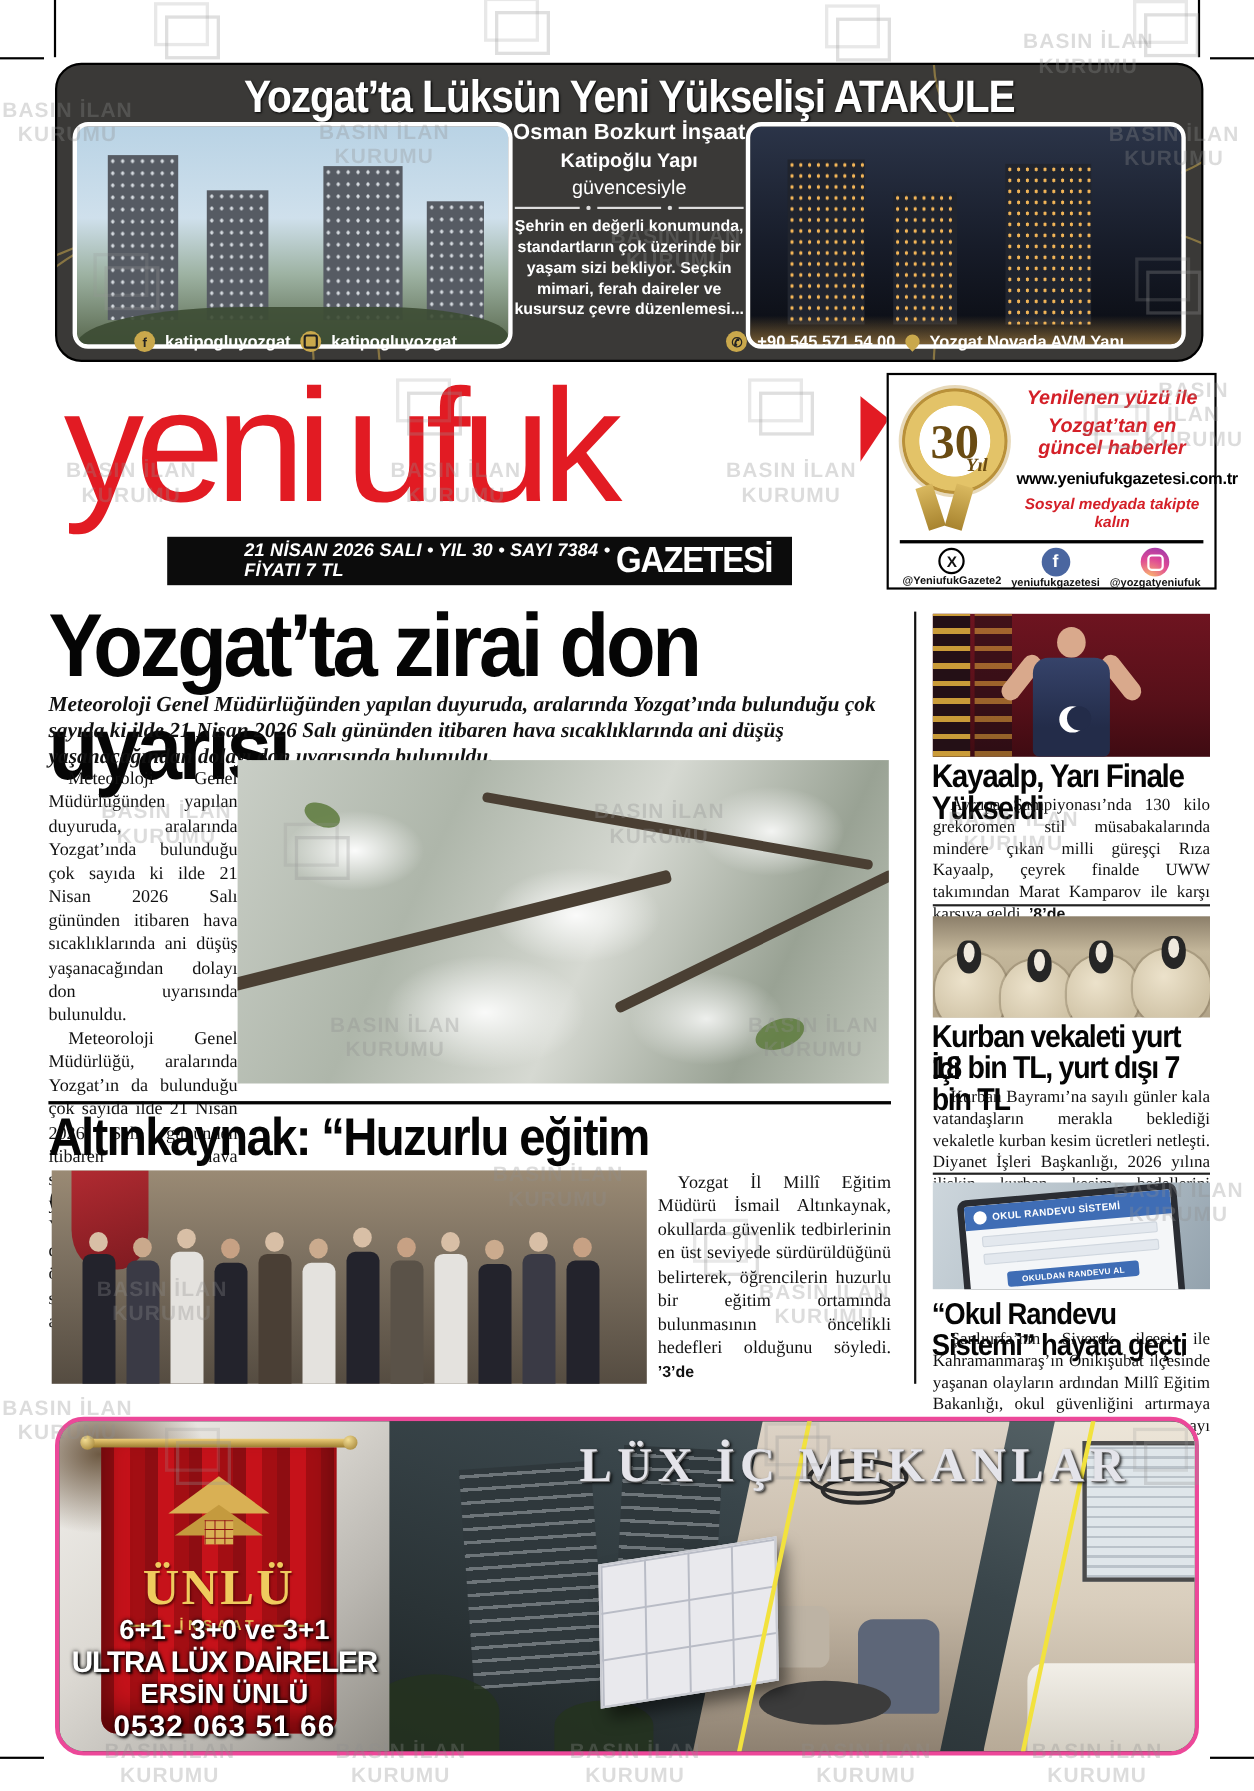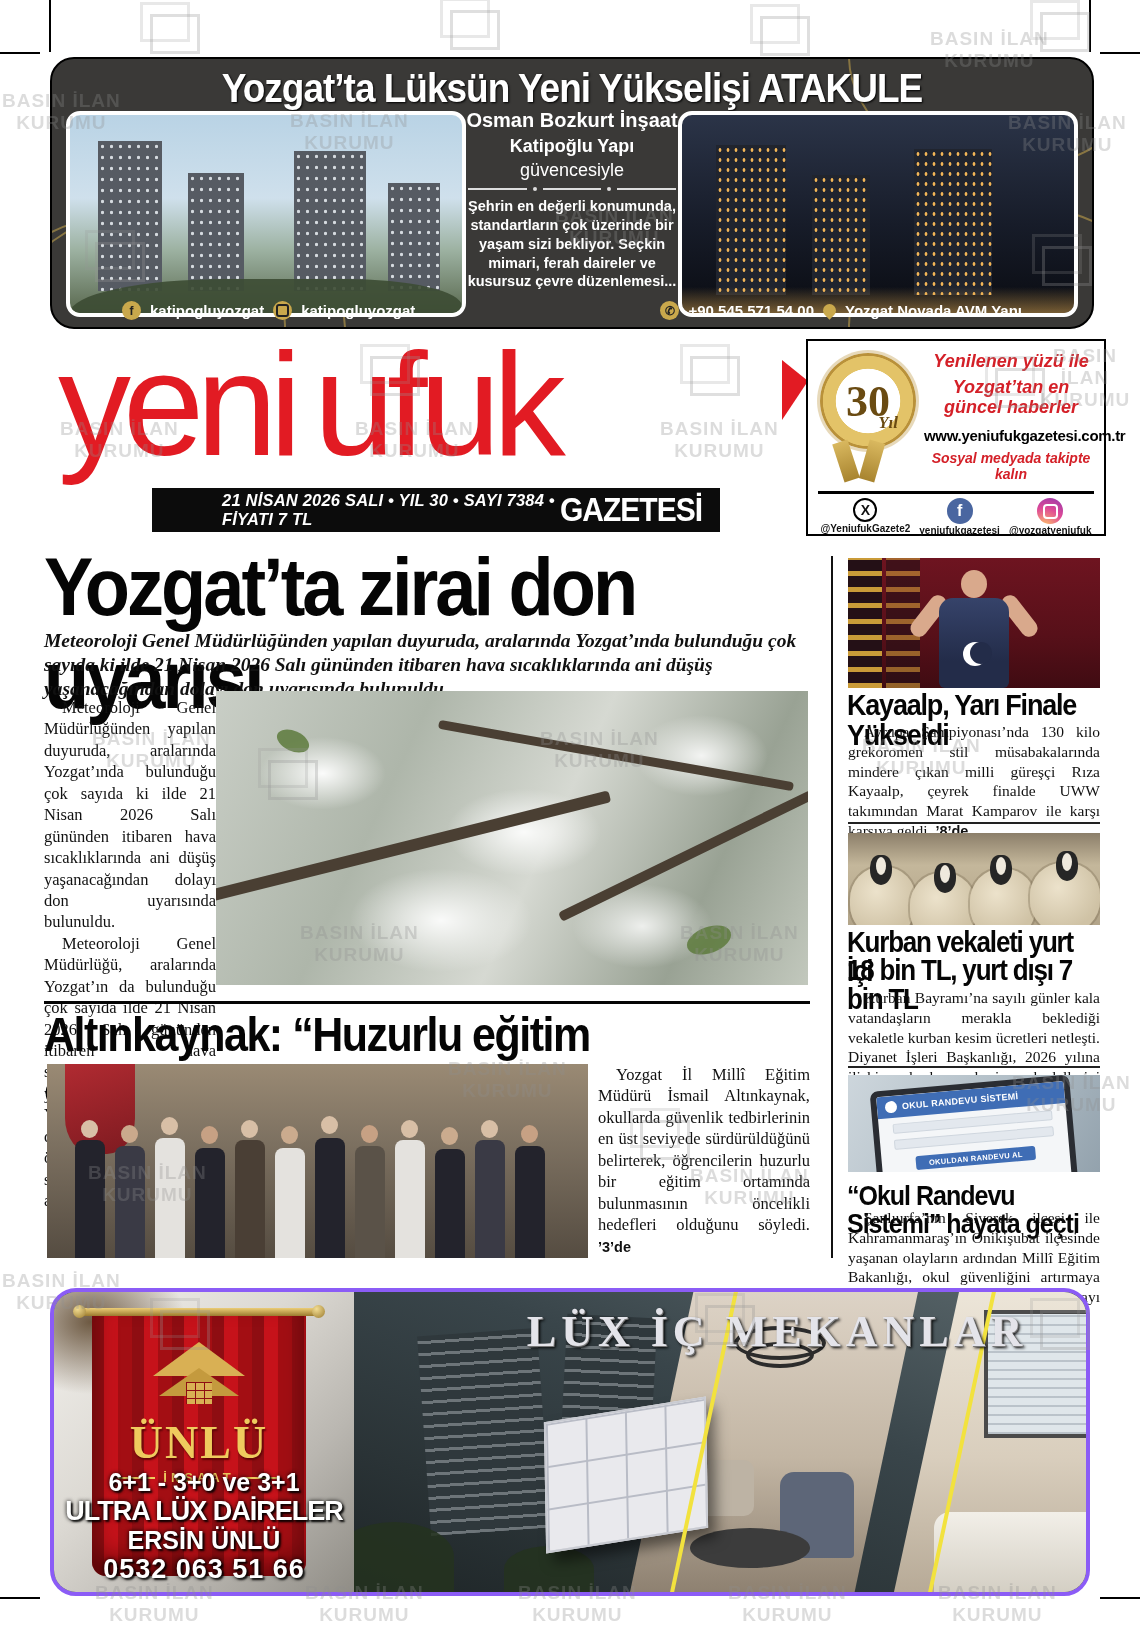--- a/index.html
+++ b/index.html
@@ -141,21 +141,21 @@
   #laptop{position:absolute;left:26px;top:8px;width:200px;height:110px;background:#2a2d33;border-radius:8px;
     transform:rotate(-5deg);padding:6px;box-sizing:border-box;}
   #lp-screen{width:100%;height:100%;background:#f4f6f8;border-radius:3px;overflow:hidden;position:relative;}
   #lp-bar{height:22px;background:#3f6db5;display:flex;align-items:center;gap:5px;padding:0 8px;}
   #lp-logo{width:12px;height:12px;border-radius:50%;background:#fff;flex:none;}
   #lp-title{color:#fff;font-size:9px;font-weight:bold;letter-spacing:.3px;}
   .lp-field{height:8px;background:#e3e8ee;border:1px solid #cfd6de;border-radius:2px;margin:6px 14px 0;}
   #lp-btn{margin:8px auto 0;width:120px;height:14px;background:#3f6db5;border-radius:3px;color:#fff;
     font-size:7.5px;font-weight:bold;display:flex;align-items:center;justify-content:center;letter-spacing:.3px;}
   
-  #bottom-ad{position:absolute;left:50px;top:1288px;width:1040px;height:308px;border:4px solid #8b5cf6;
+  #bottom-ad{position:absolute;left:50px;top:1288px;width:1040px;height:308px;border:4px solid #ec4899;
     border-radius:26px;overflow:hidden;background:#2c3538;box-sizing:border-box;z-index:10;}
   #ba-left{position:absolute;left:0;top:0;bottom:0;width:300px;
     background:radial-gradient(160px 120px at 12% 10%,#6e5a43,transparent 60%),
                linear-gradient(135deg,#f2f0ec 0%,#dcd9d3 40%,#bab7b1 70%,#908d86 100%);}
   #curtain{position:absolute;left:38px;top:16px;width:214px;height:268px;}
   #rod{position:absolute;left:-12px;right:-12px;top:0;height:8px;border-radius:4px;
     background:linear-gradient(#eccd77,#9a7a2e);}
   #rod::before,#rod::after{content:'';position:absolute;top:-3px;width:13px;height:13px;border-radius:50%;
     background:radial-gradient(circle at 35% 30%,#f3dd93,#9a7a2e);}
   #rod::before{left:-7px;} #rod::after{right:-7px;}

